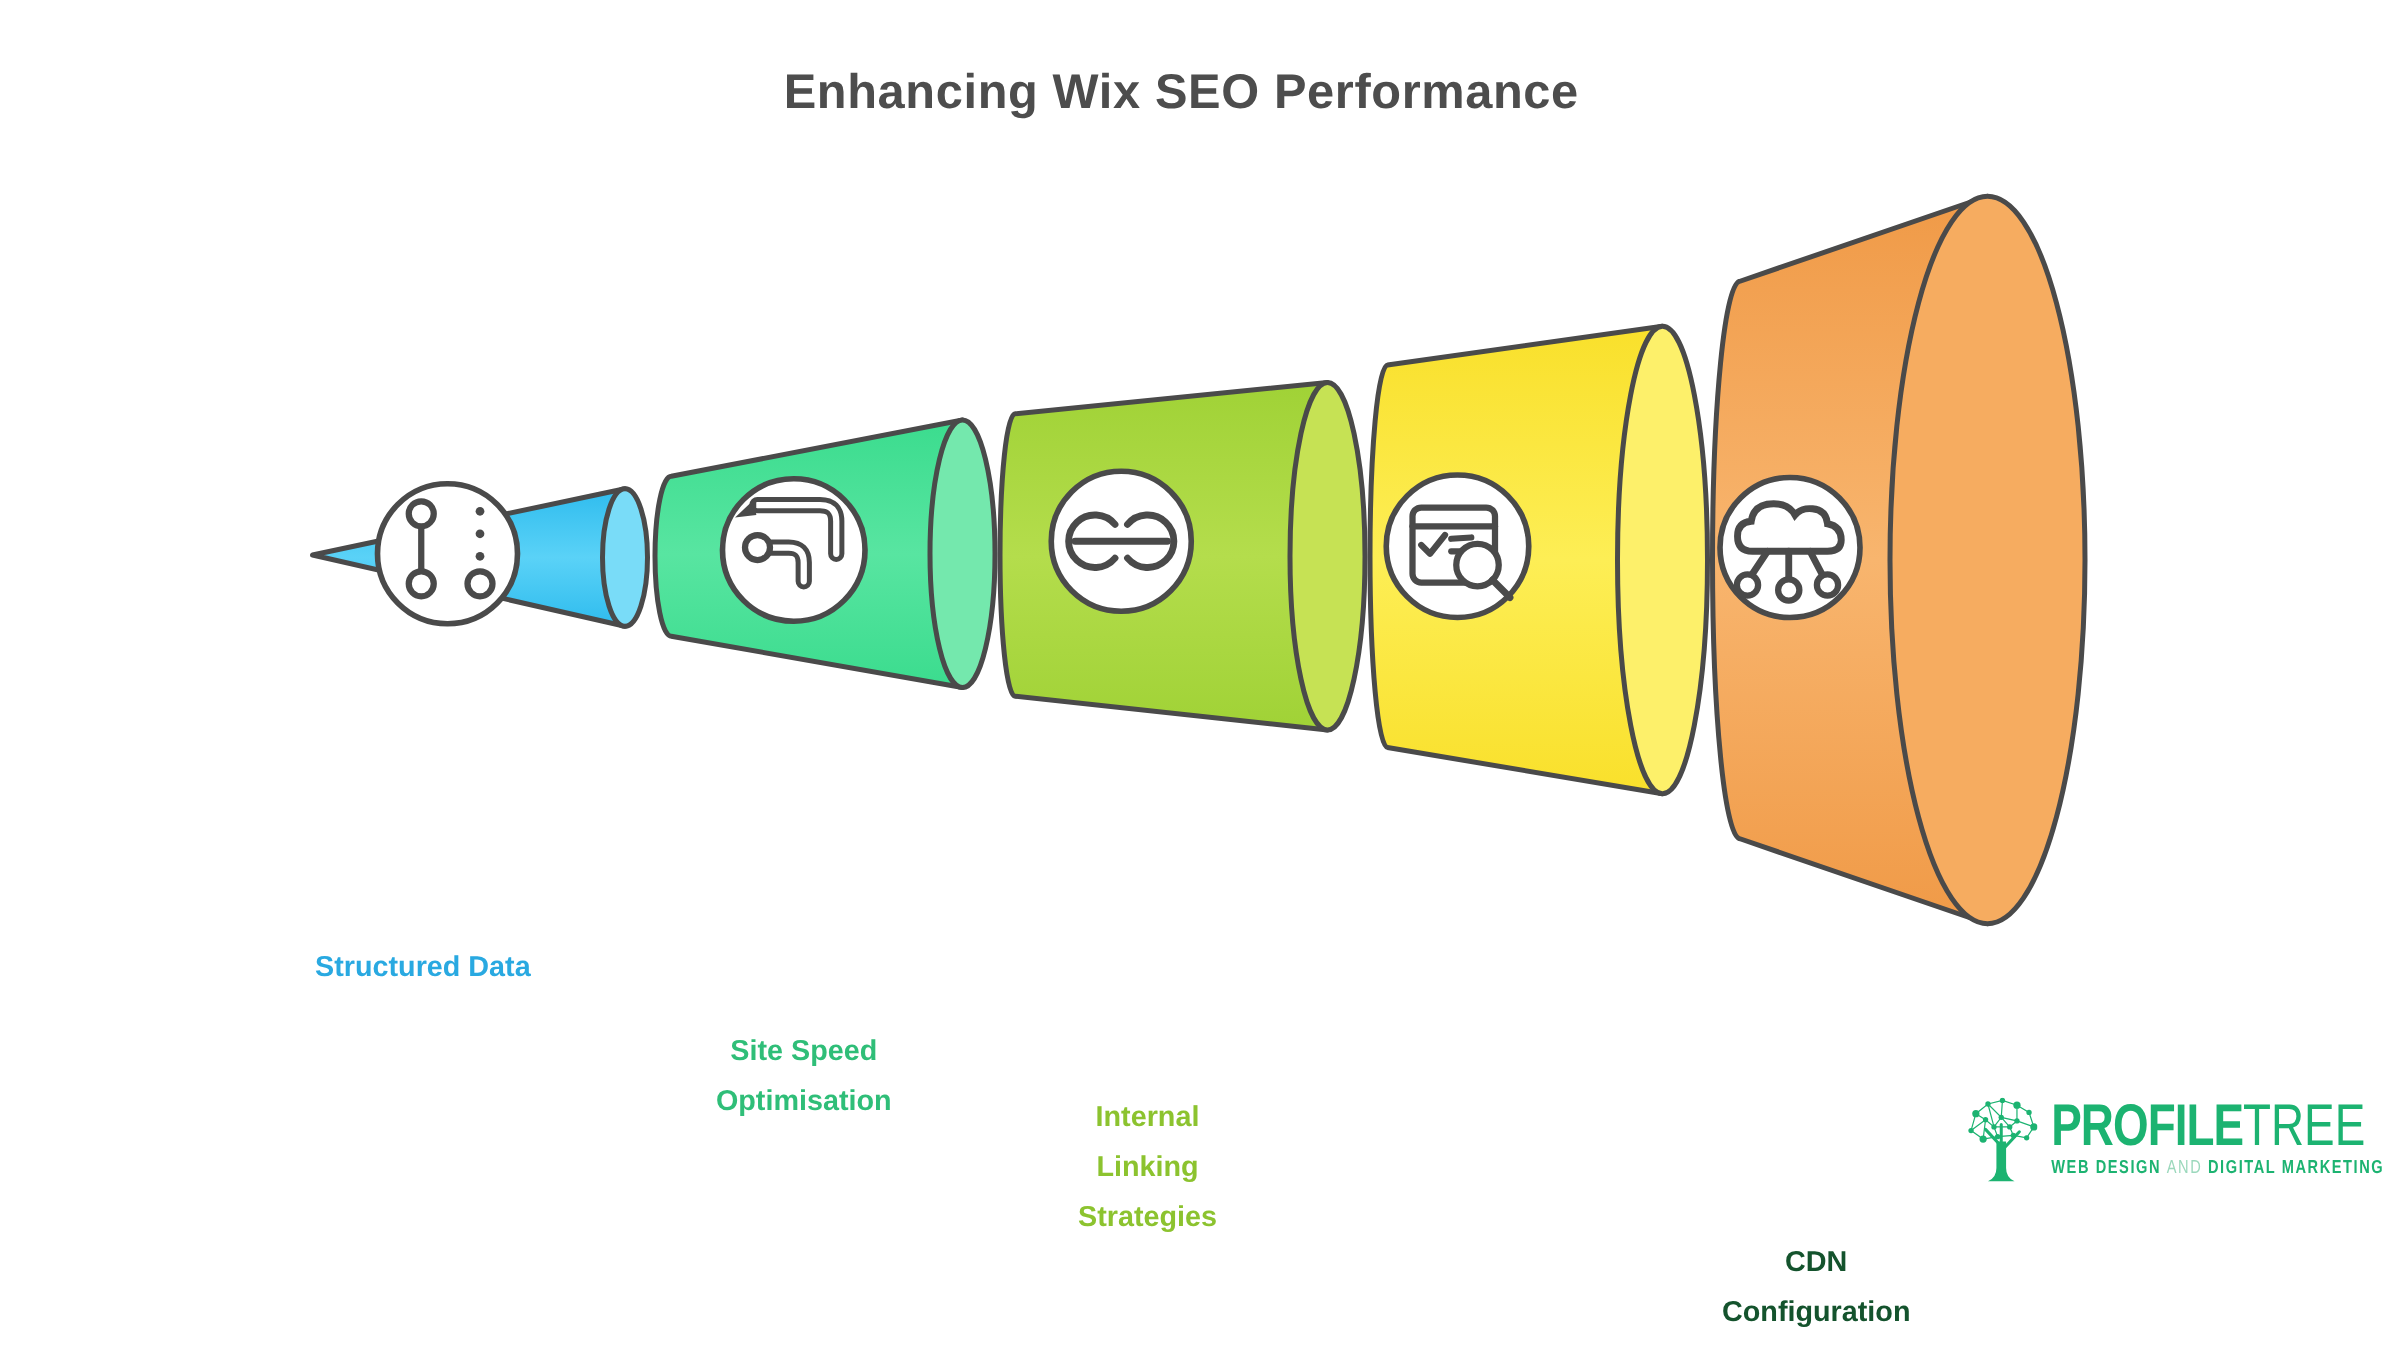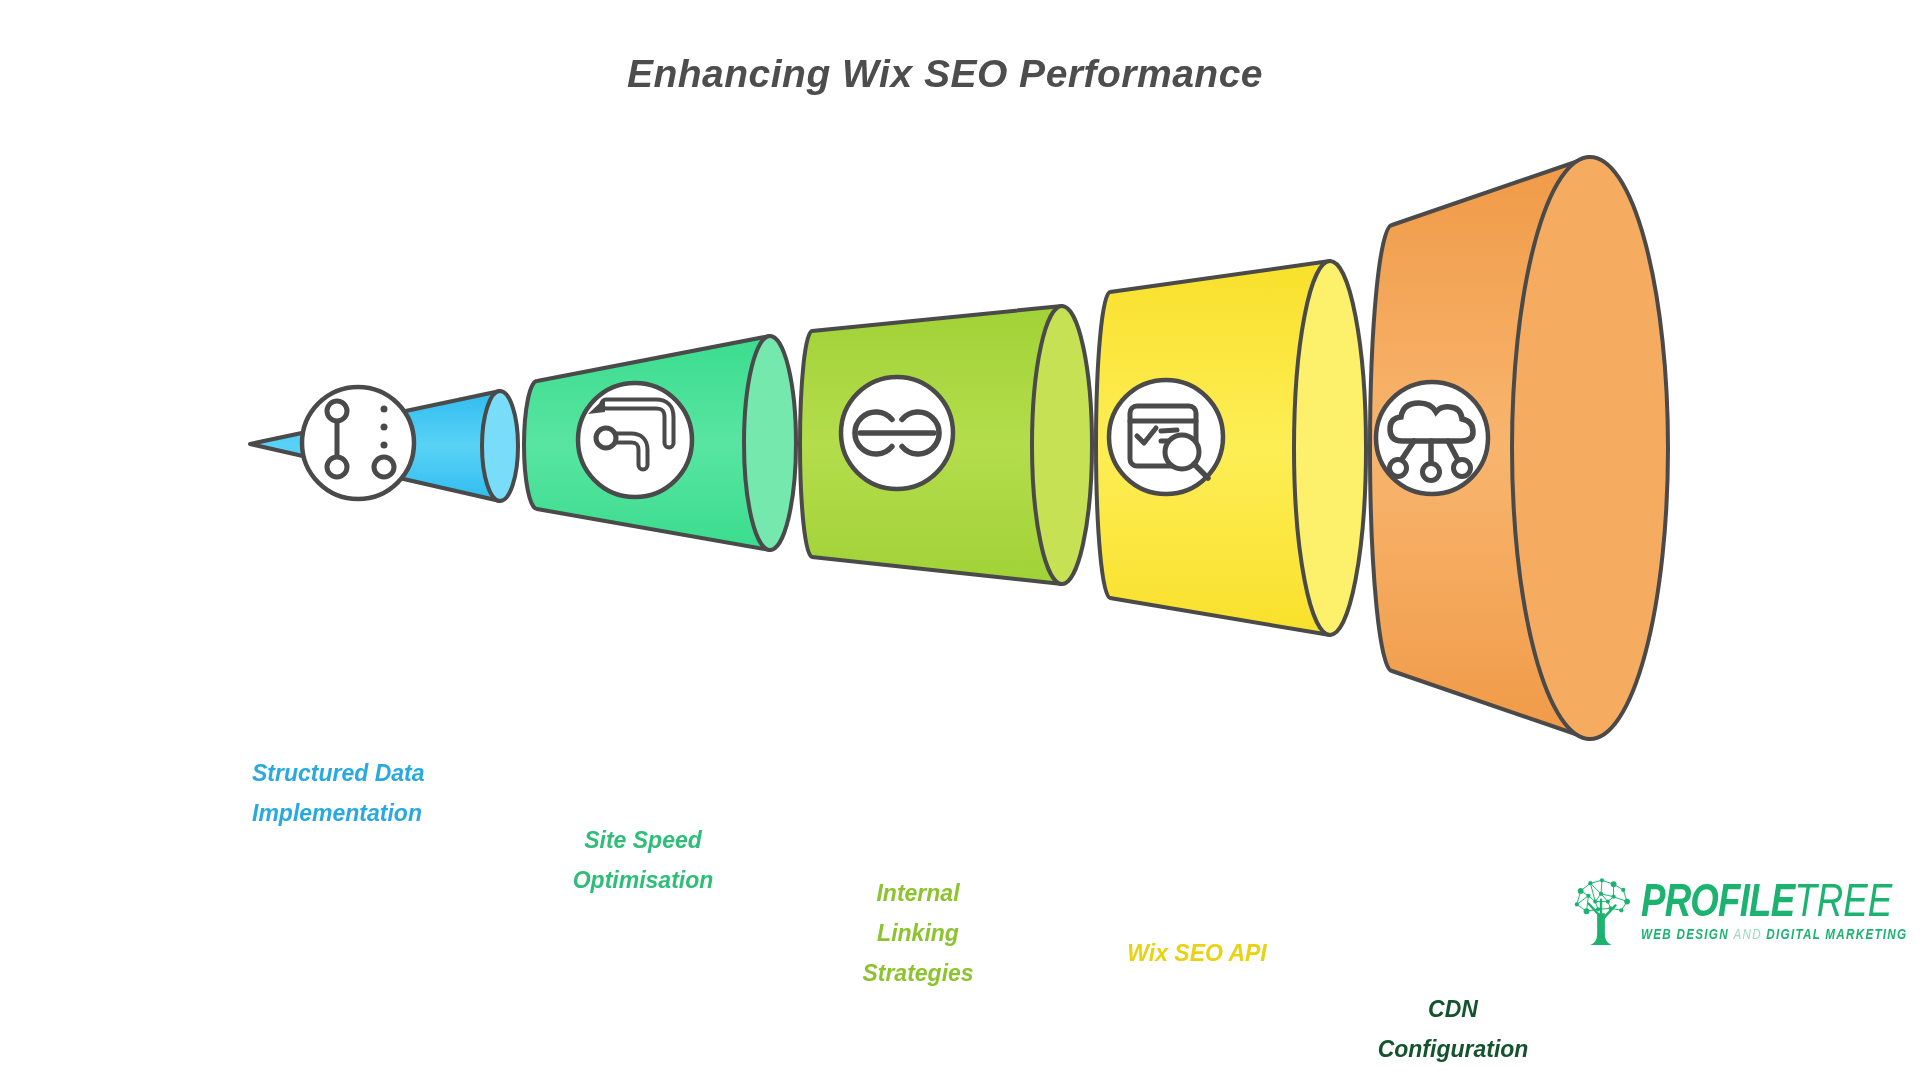--- a/index.html
+++ b/index.html
@@ -1,17 +1,17 @@
 <!DOCTYPE html>
 <html><head>
 <meta charset="utf-8">
 <style>
   html,body{margin:0;padding:0;background:#fff;}
   .canvas{position:relative;width:1920px;height:1080px;background:#fff;overflow:hidden;
-          font-family:"Liberation Sans",sans-serif;font-style:italic;}
+          font-family:"Liberation Sans",sans-serif;}
   .title{position:absolute;left:0;top:52px;width:1890px;text-align:center;
          font-size:39px;font-weight:700;letter-spacing:.5px;}
   svg.funnel{position:absolute;left:0;top:0;width:1920px;height:1080px;}
   .ol{stroke:#4a4a4a;stroke-width:4;stroke-linejoin:round;}
   .icbg{fill:#ffffff;stroke:#4a4a4a;stroke-width:4.5;}
   .ic{fill:none;stroke:#4a4a4a;stroke-width:5;stroke-linecap:round;stroke-linejoin:round;}
   .ic-thin{fill:none;stroke:#4a4a4a;stroke-width:5.5;stroke-linecap:round;}
   .dot{fill:#4a4a4a;stroke:none;}
   .arm-outer{fill:none;stroke:#4a4a4a;stroke-width:13;stroke-linecap:round;stroke-linejoin:round;}
   .arm-inner{fill:none;stroke:#ffffff;stroke-width:5;stroke-linecap:round;stroke-linejoin:round;}
@@ -134,33 +134,31 @@
       <line class="ic-thin" x1="1431" y1="441" x2="1431" y2="465"></line>
       <line class="ic-thin" x1="1448" y1="441" x2="1459" y2="462"></line>
       <circle class="wfill" cx="1398" cy="468" r="8.5"></circle>
       <circle class="wfill" cx="1431" cy="472" r="8.5"></circle>
       <circle class="wfill" cx="1462" cy="468" r="8.5"></circle>
     </g>
   </svg>
 
   <div class="label first" style="left: 252px; top: 753px; color: rgb(41, 169, 225);">
     <div>Structured Data</div>
-    <div>Implementation</div>
   </div>
   <div class="label" style="left: 483px; top: 820px; color: rgb(47, 190, 120);">
     <div>Site Speed</div>
     <div>Optimisation</div>
   </div>
   <div class="label" style="left: 758px; top: 873px; color: rgb(140, 195, 47);">
     <div>Internal</div>
     <div>Linking</div>
     <div>Strategies</div>
   </div>
   <div class="label" style="left: 1037px; top: 933px; color: rgb(233, 210, 15);">
-    <div>Wix SEO API</div>
   </div>
   <div class="label" style="left: 1293px; top: 989px; color: #14532d;">
     <div>CDN</div>
     <div>Configuration</div>
   </div>
 
   <div class="logo" style="left:1572px;top:878px;">
     <svg width="58" height="80" viewBox="0 0 60 82">
       <g stroke="#1CB371" stroke-width="1" fill="none">
         <path d="M5,27 L9,13 L19,5 L31,2 L43,6 L53,12 L57,24 L51,33 L40,31 L27,32 L15,34 Z"></path>

